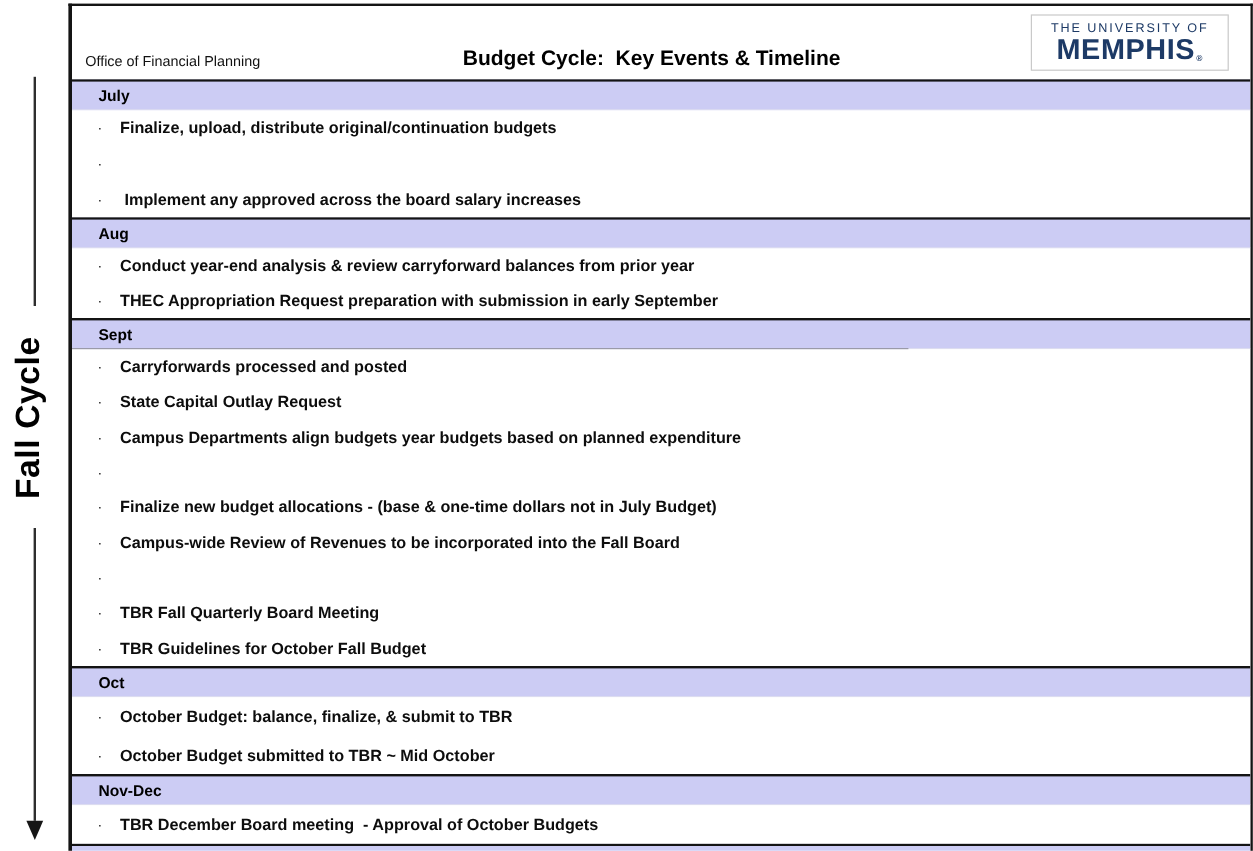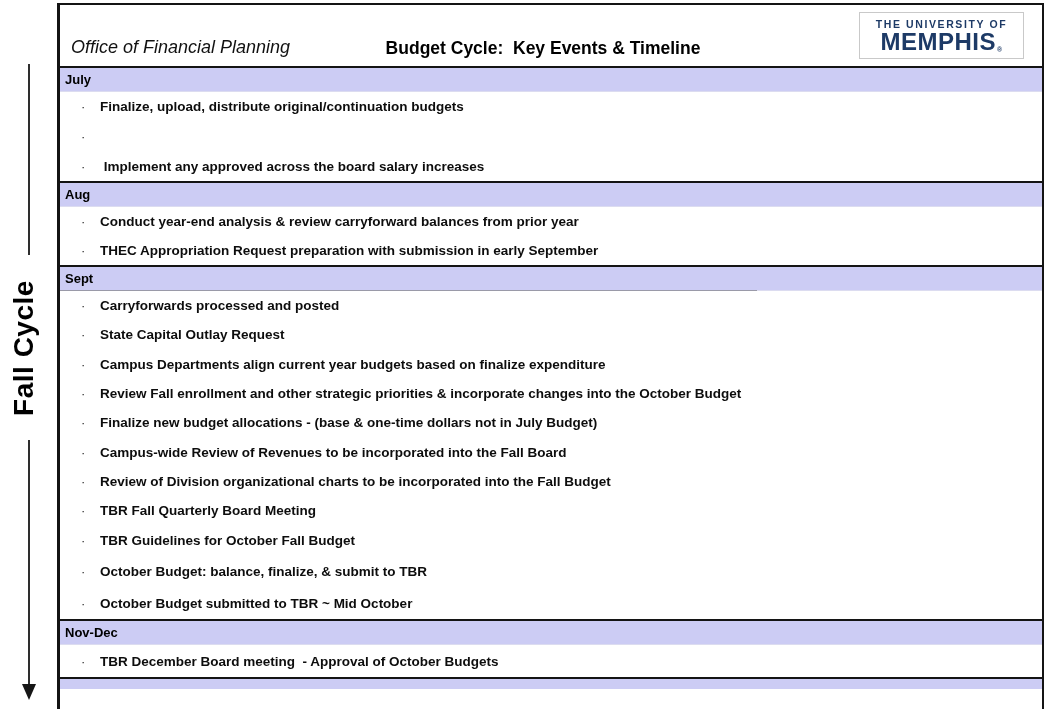--- a/index.html
+++ b/index.html
@@ -26,39 +26,39 @@
 
   
   .sheet{
     position:absolute;left:57px;top:3px;width:987px;height:706px;
     box-sizing:border-box;background:#fff;overflow:hidden;
     border-left:3px solid #141414;border-top:2px solid #141414;border-right:2px solid #141414;
   }
 
   
   .hdr{position:relative;height:61px;background:#fff;}
-  .dept{position:absolute;left:11px;bottom:8px;font-size:18px;color:#111;font-style:italic;}
+  .dept{position:absolute;left:11px;bottom:8px;font-size:12px;color:#111;}
   .doc-title{
     position:absolute;left:0;right:16px;bottom:7px;text-align:center;
     font-size:17.5px;font-weight:bold;color:#000;white-space:pre-wrap;
   }
   .logo-box{
     position:absolute;left:799px;top:7px;width:165px;height:47px;box-sizing:border-box;
     border:1px solid #c9c9c9;background:#fff;
     display:flex;flex-direction:column;align-items:center;justify-content:center;gap:0;
   }
-  .logo-top{font-size:10.5px;letter-spacing:1.6px;color:#1d3a66;font-weight:bold;line-height:12px;}
+  .logo-top{font-size:10.5px;letter-spacing:1.6px;color:#1d3a66;font-weight:normal;line-height:12px;}
   .logo-main{font-size:24px;font-weight:bold;letter-spacing:0.5px;color:#1d3a66;line-height:24px;display:flex;align-items:flex-end;}
   .logo-reg{font-size:7px;line-height:9px;color:#1d3a66;margin-left:1px;}
 
   
   .band{
     height:26px;box-sizing:border-box;background:#ccccf4;
     border-top:2px solid #141414;border-bottom:1px solid #dcdcf0;
-    display:flex;align-items:center;padding-left:5px;
+    display:flex;align-items:center;padding-left:22px;
     font-size:13px;font-weight:bold;color:#000;
   }
 
   
   .items{
     box-sizing:border-box;position:relative;background:#fff;
     display:flex;flex-direction:column;justify-content:space-around;
   }
   .items.h-july{height:89px;}
   .items.h-aug{height:58px;}
@@ -137,48 +137,49 @@
     <div class="row">
         <span class="bullet">·</span>
         <span class="itext">Carryforwards processed and posted</span>
       </div>
     <div class="row">
         <span class="bullet">·</span>
         <span class="itext">State Capital Outlay Request</span>
       </div>
     <div class="row">
         <span class="bullet">·</span>
-        <span class="itext">Campus Departments align current year budgets based on finalize expenditure</span>
-      </div>
-    <div class="row">
-        <span class="bullet">·</span>
-        <span class="itext">Review Fall enrollment and other strategic priorities &amp; incorporate changes into the October Budget</span>
+        <span class="itext">Campus Departments align budgets year budgets based on planned expenditure</span>
+      </div>
+    <div class="row">
+        <span class="bullet">·</span>
       </div>
     <div class="row">
         <span class="bullet">·</span>
         <span class="itext">Finalize new budget allocations - (base &amp; one-time dollars not in July Budget)</span>
       </div>
     <div class="row">
         <span class="bullet">·</span>
         <span class="itext">Campus-wide Review of Revenues to be incorporated into the Fall Board</span>
       </div>
     <div class="row">
         <span class="bullet">·</span>
-        <span class="itext">Review of Division organizational charts to be incorporated into the Fall Budget</span>
       </div>
     <div class="row">
         <span class="bullet">·</span>
         <span class="itext">TBR Fall Quarterly Board Meeting</span>
       </div>
     <div class="row">
         <span class="bullet">·</span>
         <span class="itext">TBR Guidelines for October Fall Budget</span>
       </div>
   </div>
 
+  <div class="band">
+    <span>Oct</span>
+  </div>
   <div class="items h-oct">
     <div class="row">
         <span class="bullet">·</span>
         <span class="itext">October Budget: balance, finalize, &amp; submit to TBR</span>
       </div>
     <div class="row">
         <span class="bullet">·</span>
         <span class="itext">October Budget submitted to TBR ~ Mid October</span>
       </div>
   </div>

